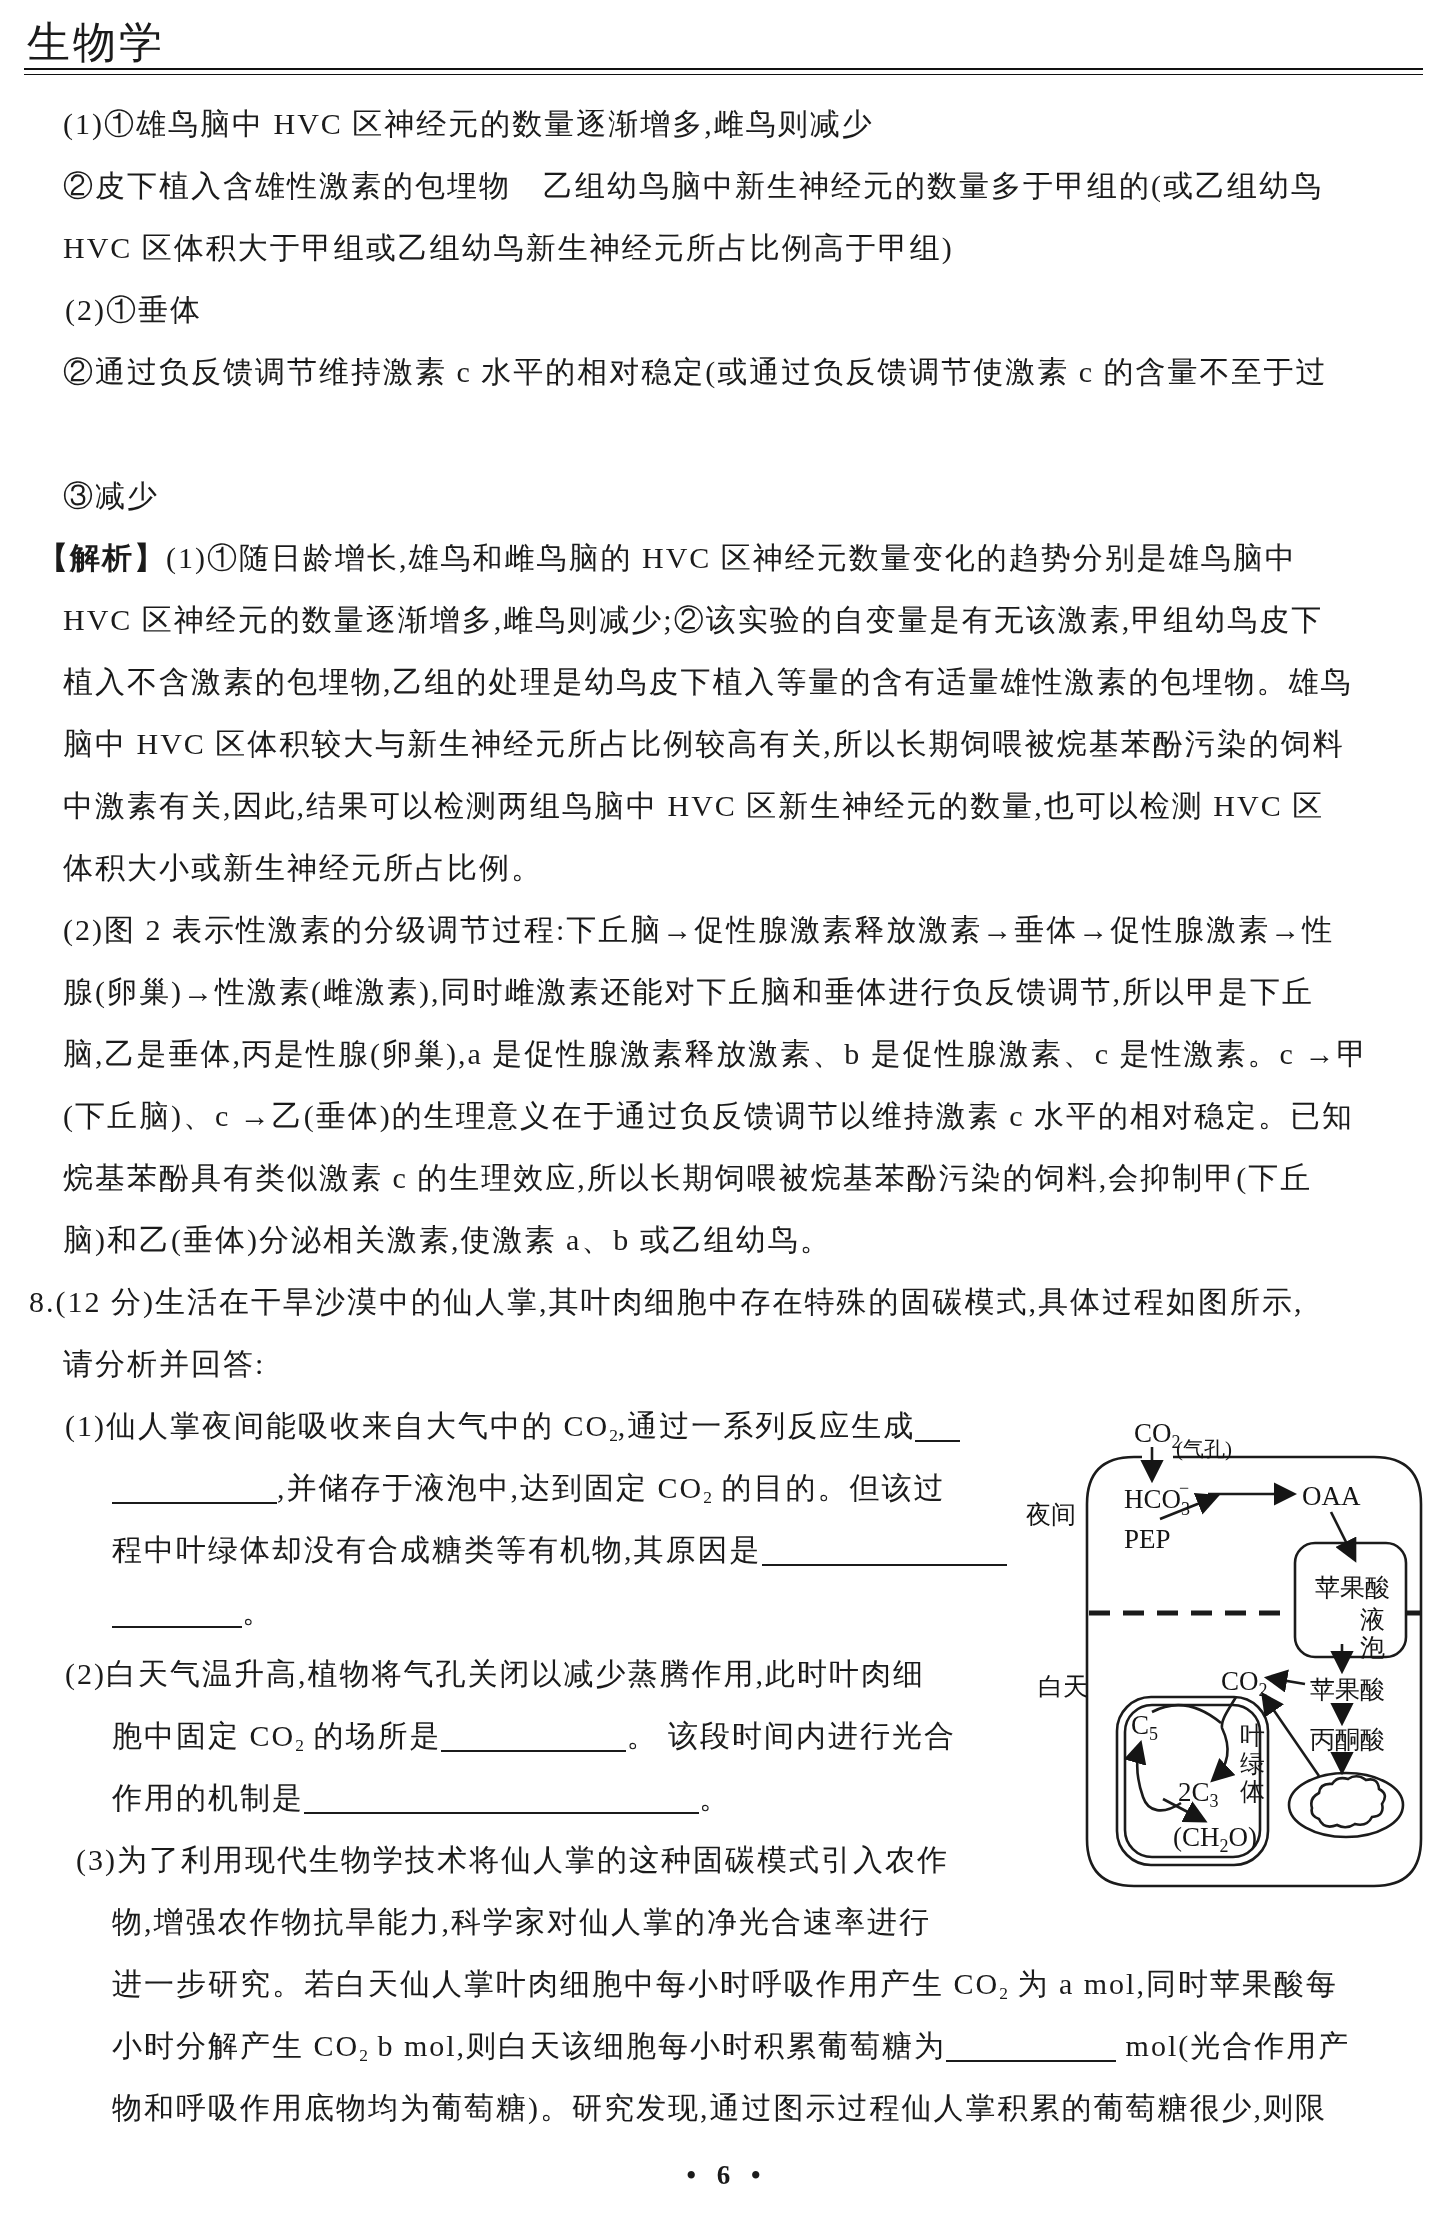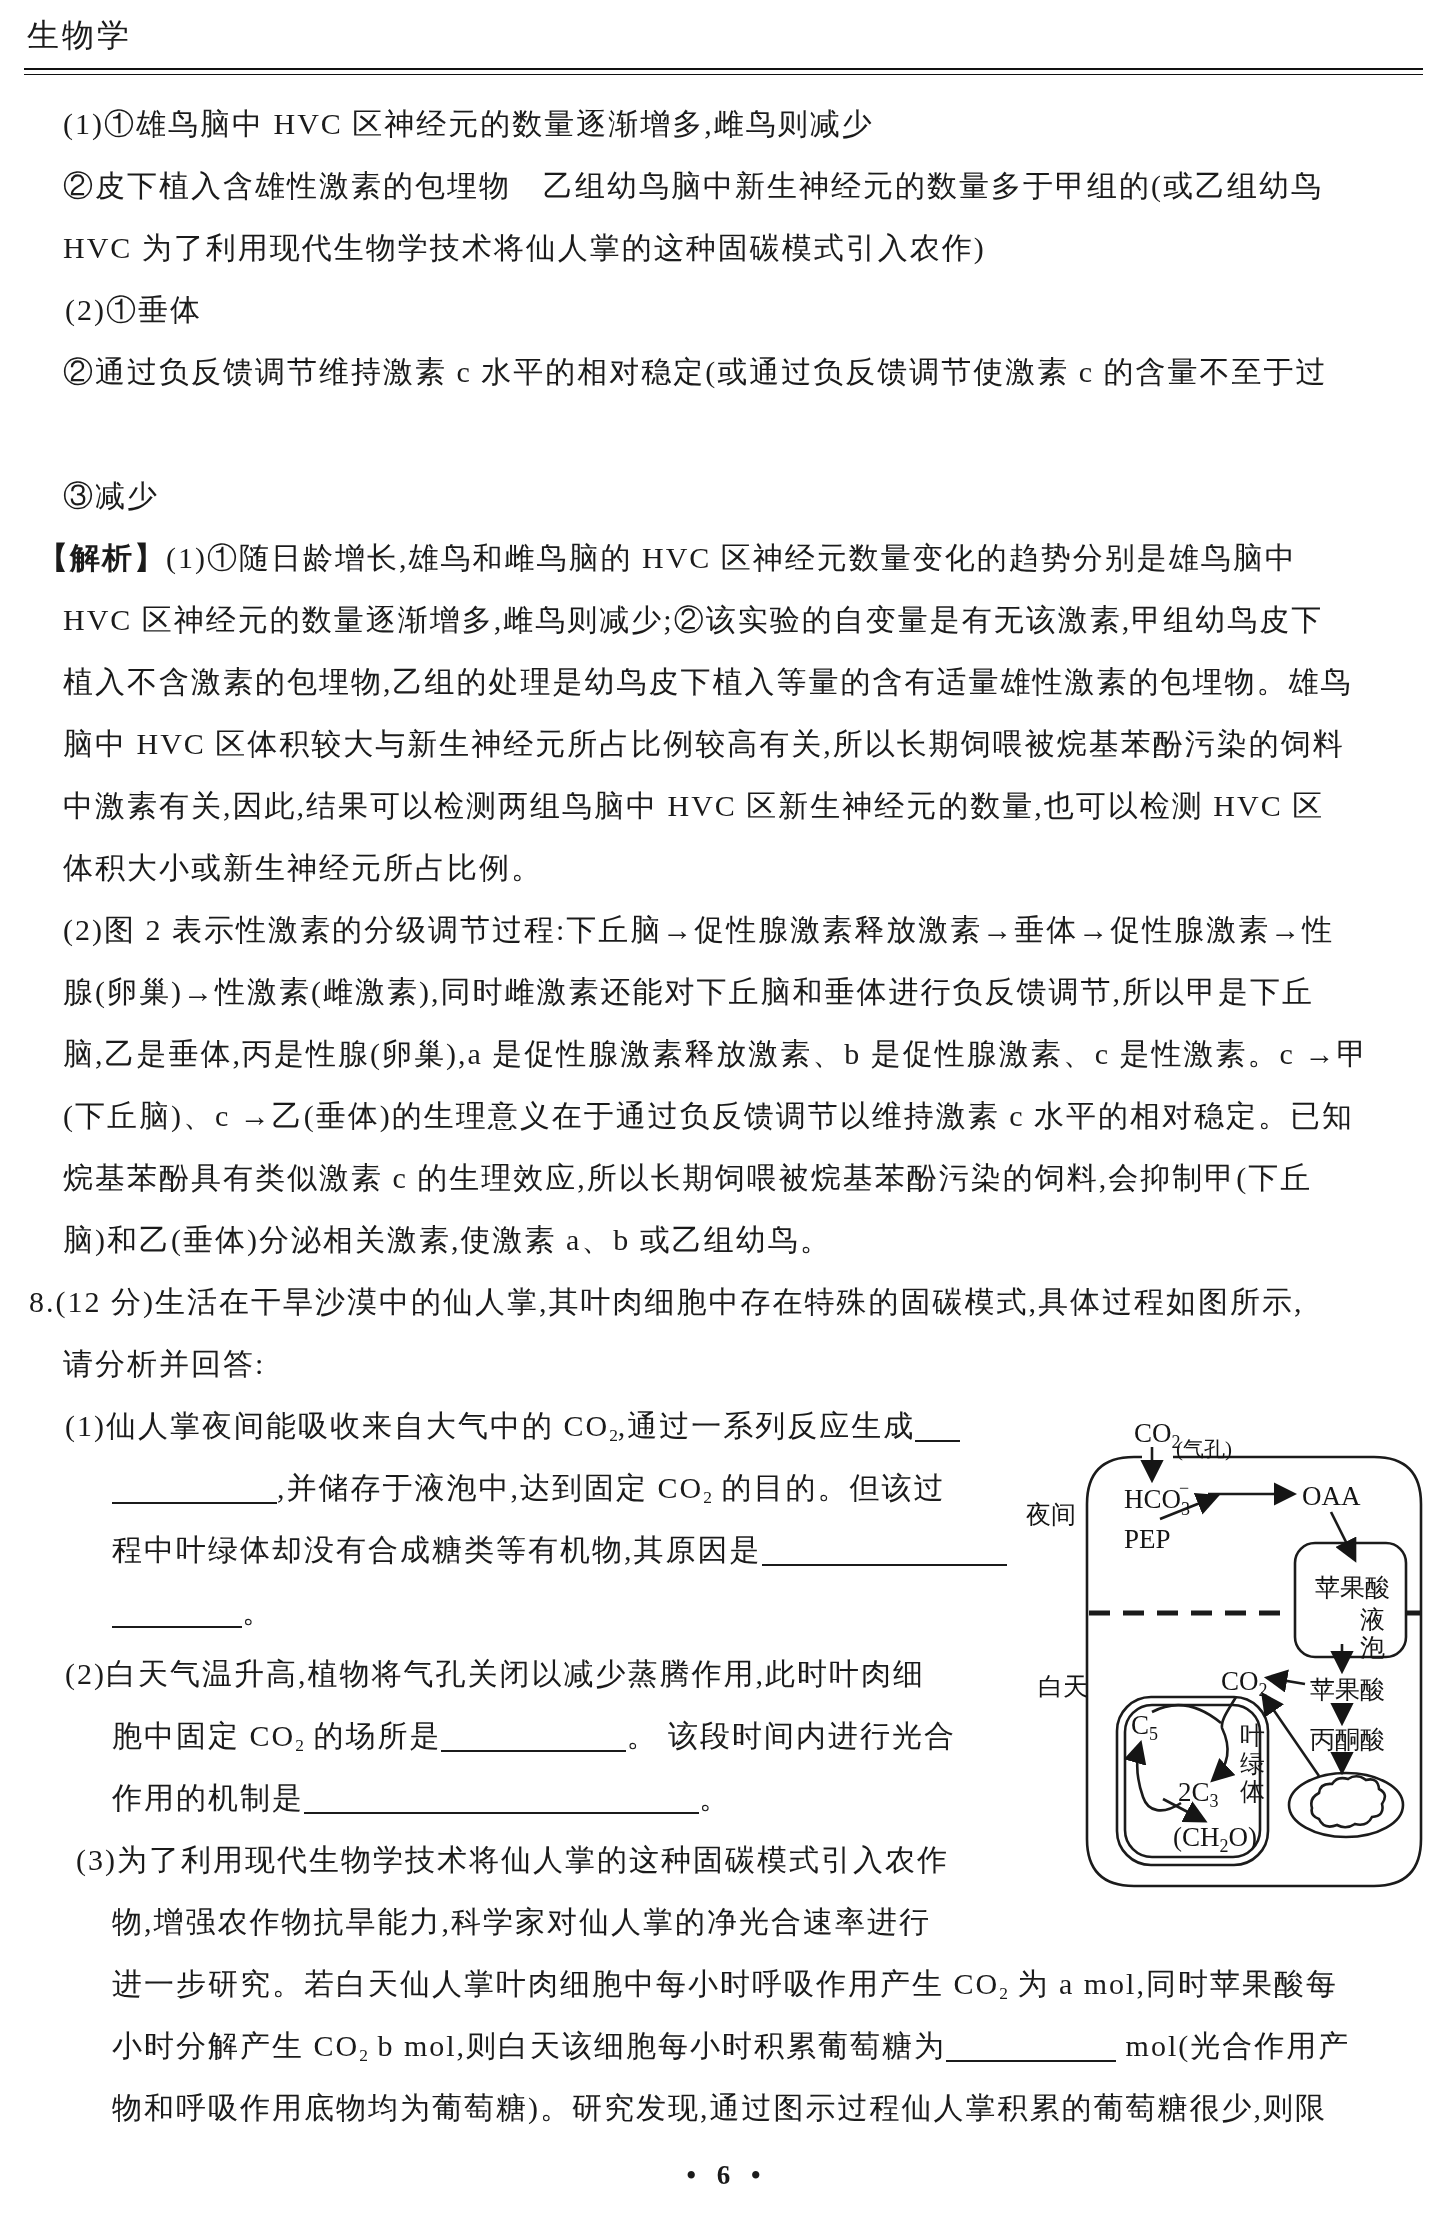--- a/index.html
+++ b/index.html
@@ -11,21 +11,21 @@
   .tl{
     position:absolute;white-space:nowrap;font-size:30px;line-height:36px;
     letter-spacing:2px;
   }
   .tl .bold{font-weight:bold;}
   .tl .sub{font-size:0.58em;vertical-align:-0.28em;letter-spacing:0;}
   .blank{
     display:inline-block;height:0;border-bottom:2.5px solid #1b1b1b;
     vertical-align:-6px;
   }
-  #hdr-title{position:absolute;left:27px;top:14px;font-size:32px;letter-spacing:3px;}
+  #hdr-title{position:absolute;left:27px;top:14px;font-size:43px;letter-spacing:3px;}
   #hdr-rule{
     position:absolute;left:24px;top:68px;width:1399px;height:4px;
     border-top:2.5px solid #111;border-bottom:1.5px solid #111;
   }
   #footer{
     position:absolute;left:0;top:2160px;width:100%;text-align:center;
     font-size:27px;font-weight:bold;word-spacing:14px;
   }
   svg .st{fill:none;stroke:#1b1b1b;stroke-width:2.6px;}
   svg .dash{stroke-width:5px;stroke-dasharray:21 13;}
@@ -39,21 +39,21 @@
 </head>
 <body>
 
 <div id="page">
 
   <div id="hdr-title">生物学</div>
   <div id="hdr-rule"></div>
 
   <div class="tl" style="left:63px;top:106px"><span>(1)①雄鸟脑中 HVC 区神经元的数量逐渐增多,雌鸟则减少</span></div>
   <div class="tl" style="left:63px;top:168px"><span>②皮下植入含雄性激素的包埋物　乙组幼鸟脑中新生神经元的数量多于甲组的(或乙组幼鸟</span></div>
-  <div class="tl" style="left:63px;top:230px"><span>HVC 为了利用现代生物学技术将仙人掌的这种固碳模式引入农作)</span></div>
+  <div class="tl" style="left:63px;top:230px"><span>HVC 区体积大于甲组或乙组幼鸟新生神经元所占比例高于甲组)</span></div>
   <div class="tl" style="left:65px;top:292px"><span>(2)①垂体</span></div>
   <div class="tl" style="left:63px;top:354px"><span>②通过负反馈调节维持激素 c 水平的相对稳定(或通过负反馈调节使激素 c 的含量不至于过</span></div>
   <div class="tl" style="left:63px;top:478px"><span>③减少</span></div>
   <div class="tl" style="left:38px;top:540px"><span class="bold">【解析】</span><span>(1)①随日龄增长,雄鸟和雌鸟脑的 HVC 区神经元数量变化的趋势分别是雄鸟脑中</span></div>
   <div class="tl" style="left:63px;top:602px"><span>HVC 区神经元的数量逐渐增多,雌鸟则减少;②该实验的自变量是有无该激素,甲组幼鸟皮下</span></div>
   <div class="tl" style="left:63px;top:664px"><span>植入不含激素的包埋物,乙组的处理是幼鸟皮下植入等量的含有适量雄性激素的包埋物。雄鸟</span></div>
   <div class="tl" style="left:63px;top:726px"><span>脑中 HVC 区体积较大与新生神经元所占比例较高有关,所以长期饲喂被烷基苯酚污染的饲料</span></div>
   <div class="tl" style="left:63px;top:788px"><span>中激素有关,因此,结果可以检测两组鸟脑中 HVC 区新生神经元的数量,也可以检测 HVC 区</span></div>
   <div class="tl" style="left:63px;top:850px"><span>体积大小或新生神经元所占比例。</span></div>
   <div class="tl" style="left:63px;top:912px"><span>(2)图 2 表示性激素的分级调节过程:下丘脑→促性腺激素释放激素→垂体→促性腺激素→性</span></div>

